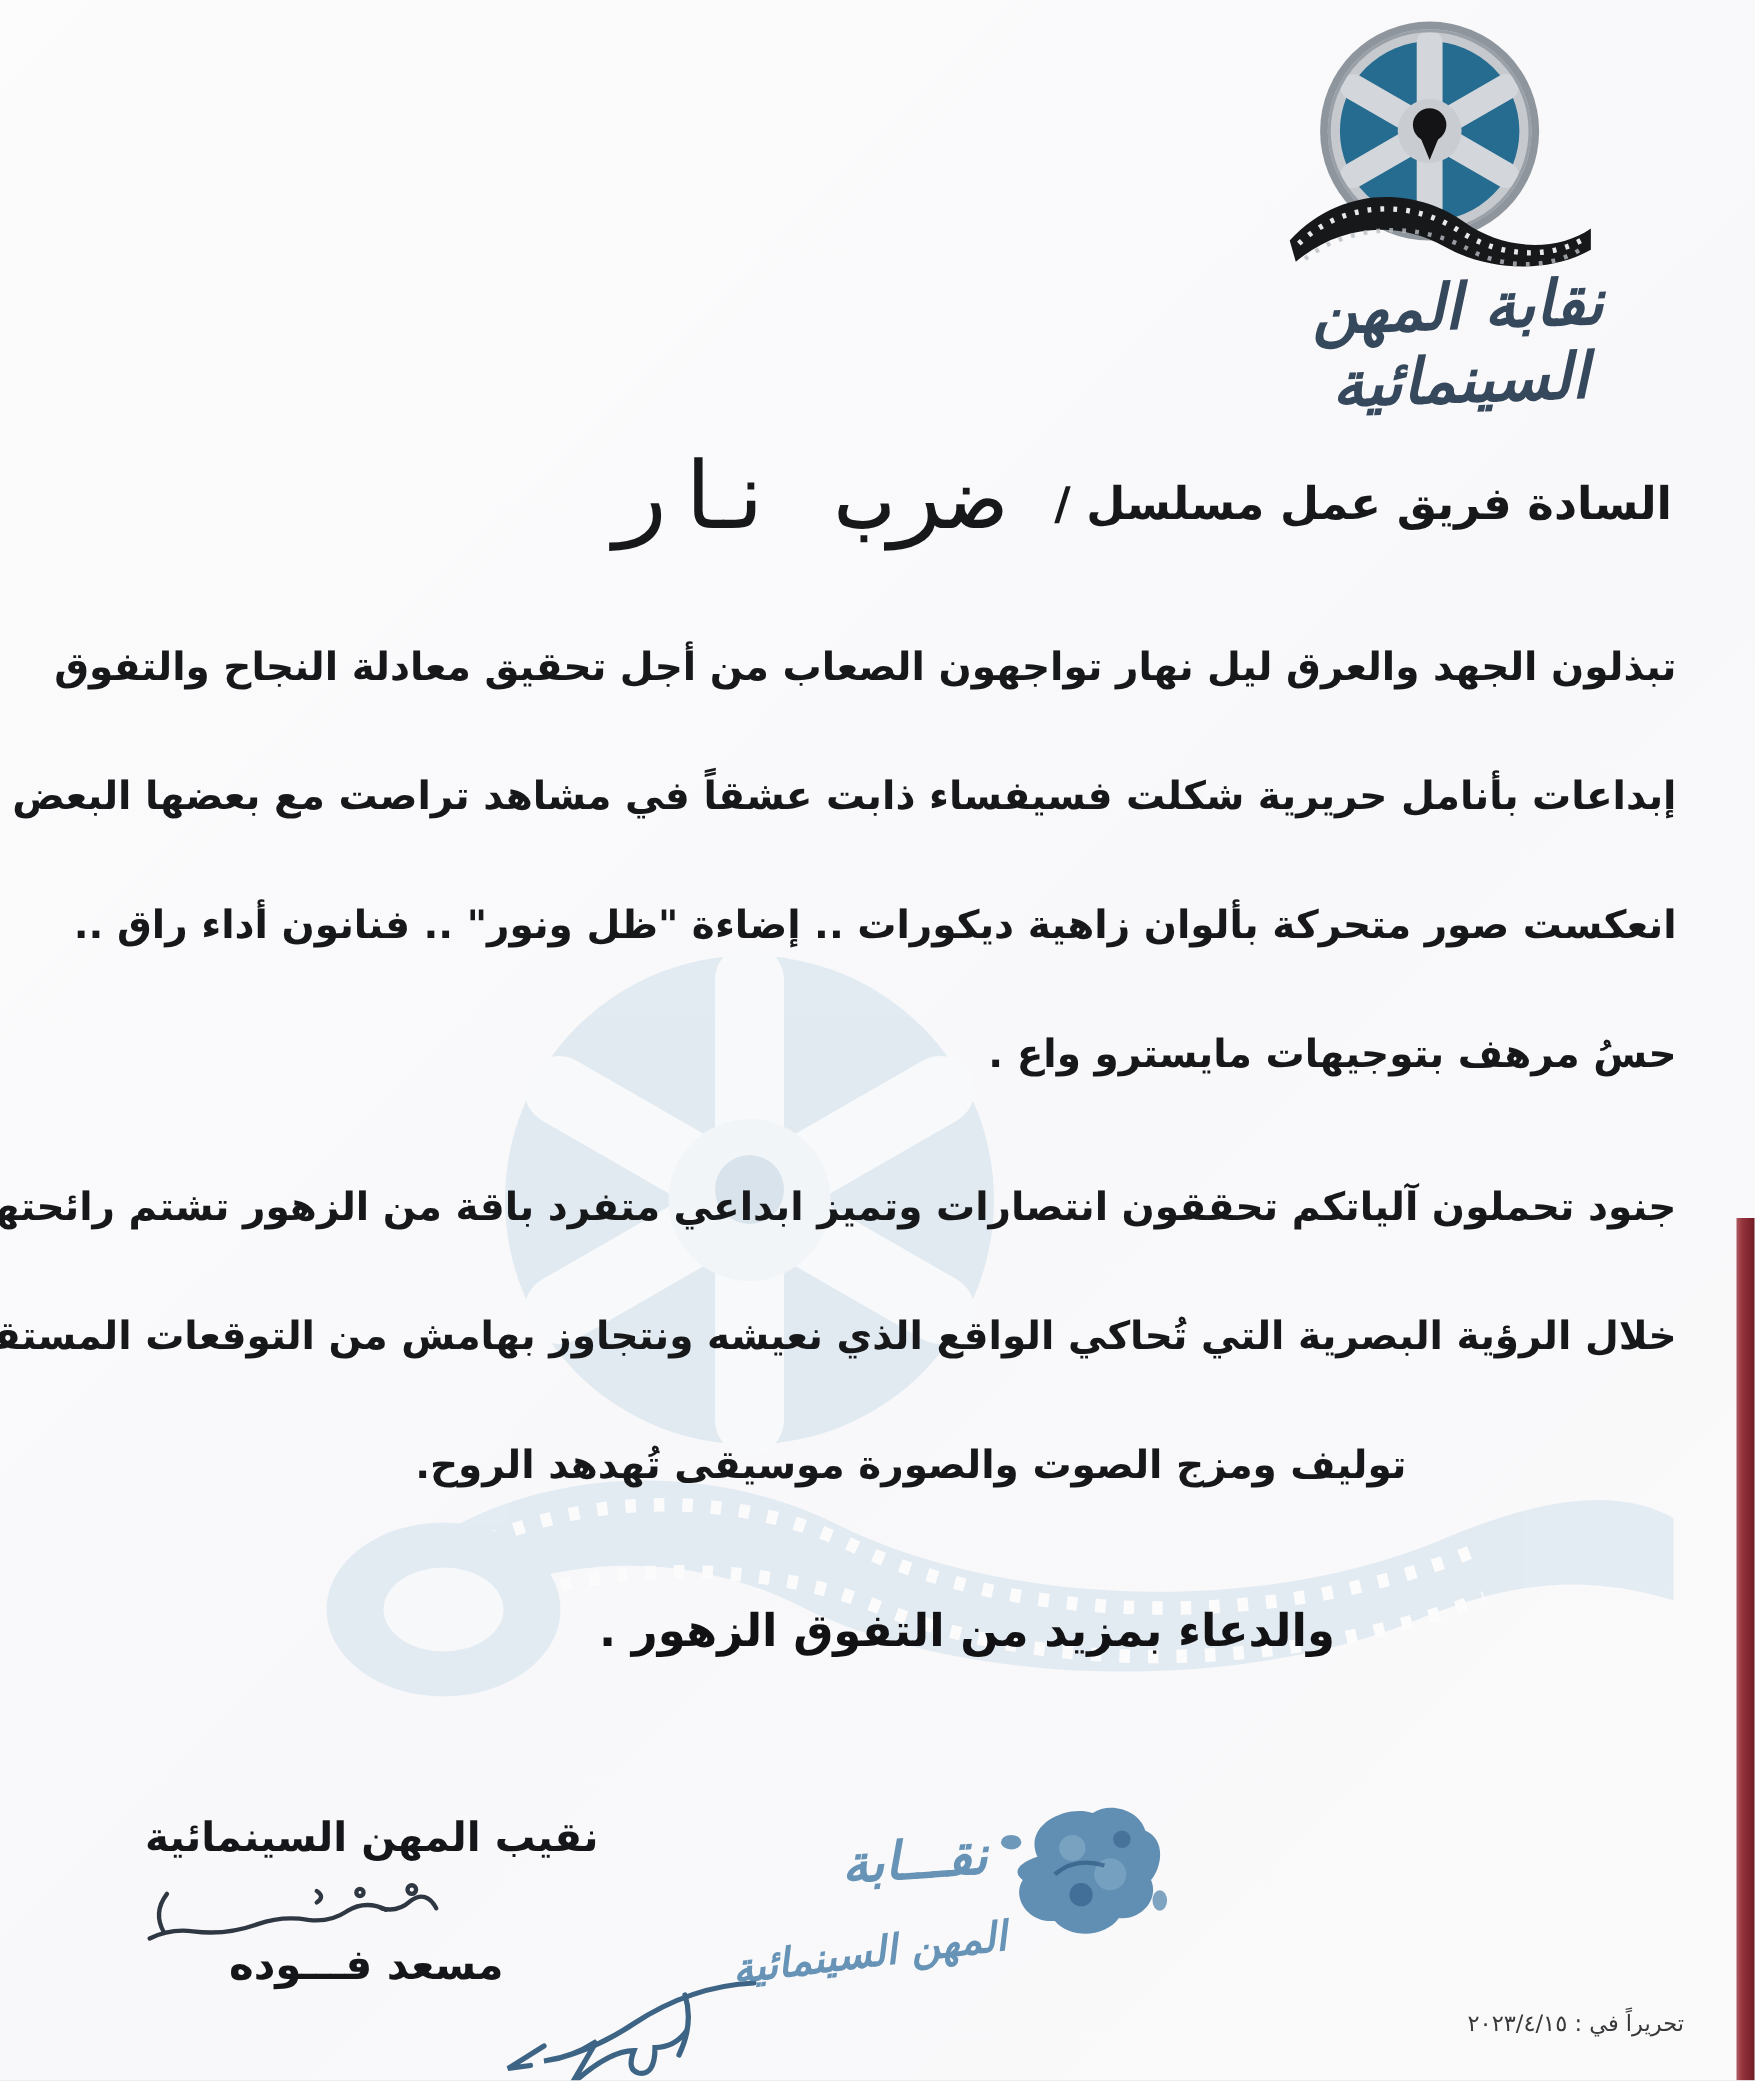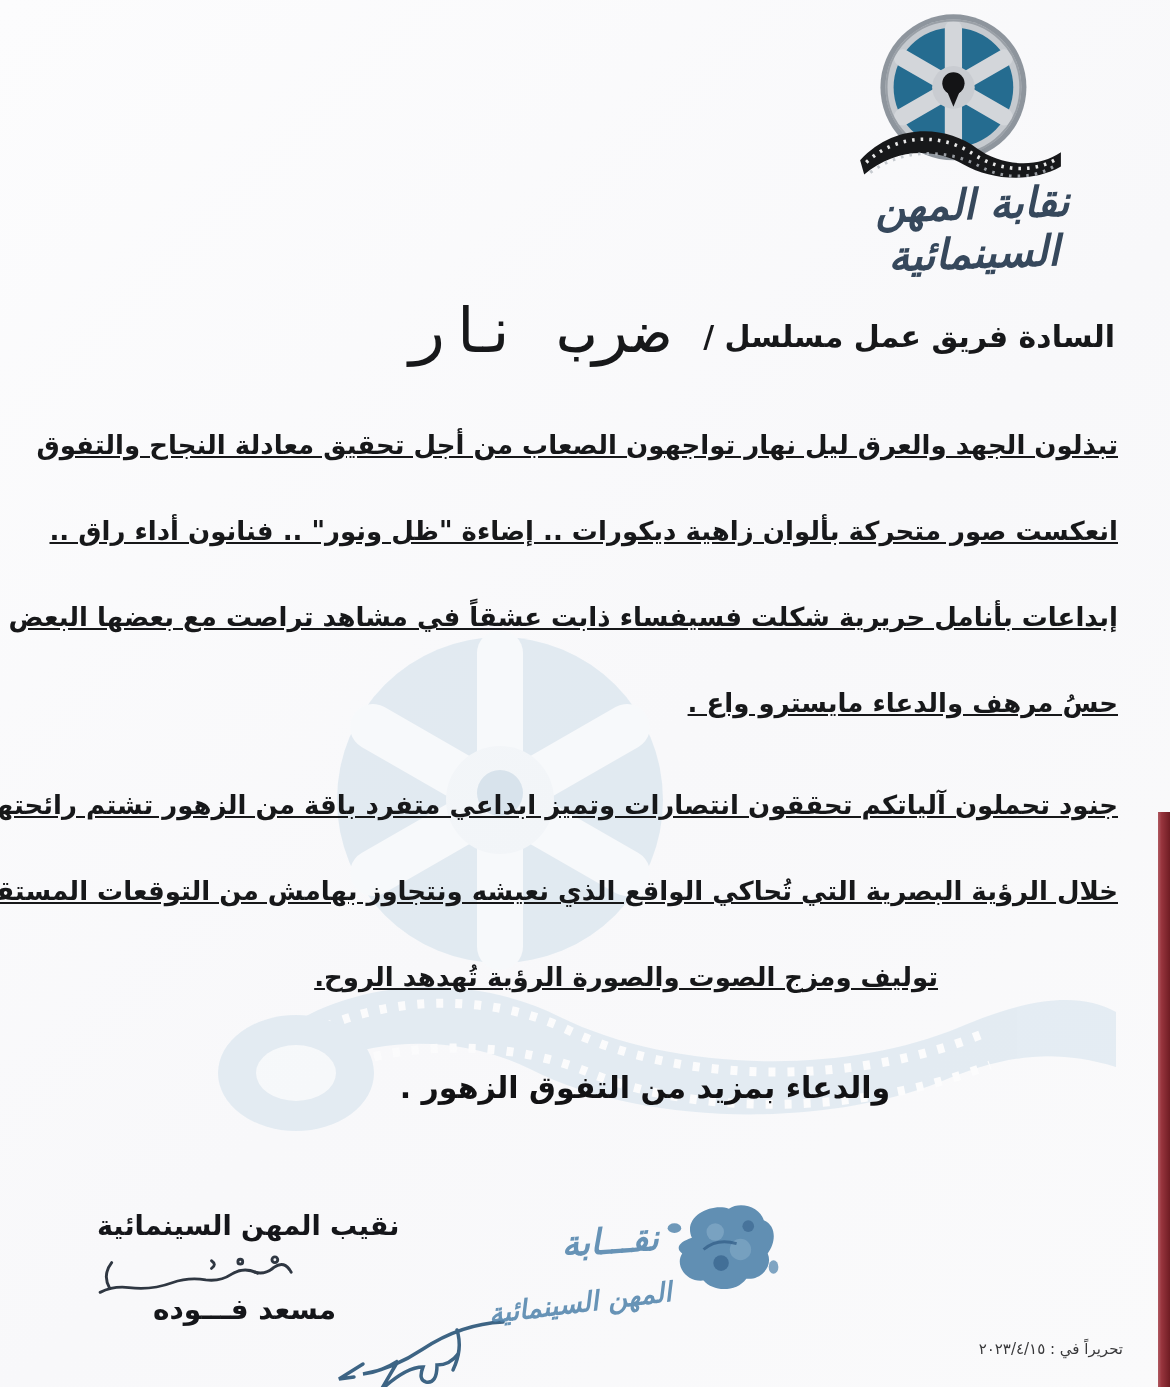--- a/index.html
+++ b/index.html
@@ -20,21 +20,21 @@
   
   .salutation{top:288px;right:55px;left:60px;height:96px;display:flex;
     align-items:center;gap:34px;z-index:2;}
   .salutation .prefix{font-size:30px;font-weight:bold;white-space:nowrap;}
   .salutation .series{font-size:62px;font-weight:normal;white-space:nowrap;
     font-family:Liberation Mono, monospace;transform:translateY(-4px);}
   
   .para{right:52px;left:55px;z-index:2;font-size:26px;font-weight:bold;}
   .para .line{
     height:86px;line-height:86px;white-space:nowrap;
-    text-align:justify;text-align-last:justify;overflow:visible;text-decoration:underline;
+    text-align:justify;text-align-last:justify;overflow:visible;
   }
   .para .line.short{text-align:right;text-align-last:right;}
   .p1{top:402px;}
   .p2{top:762px;}
   .indent{padding-right:180px;}
   
   .closing{top:1060px;left:120px;right:0;text-align:center;z-index:2;
     font-size:30px;font-weight:bold;color:#121214;}
   .closing .cl{height:56px;line-height:56px;}
   
@@ -114,29 +114,29 @@
 
   <div class="abs calli">نقابة المهن السينمائية</div>
 
   <div class="abs salutation">
     <span class="prefix">السادة فريق عمل مسلسل /</span>
     <span class="series">ضرب نار</span>
   </div>
 
   <div class="abs para p1">
     <div class="line">تبذلون الجهد والعرق ليل نهار تواجهون الصعاب من أجل تحقيق معادلة النجاح والتفوق</div>
+    <div class="line">إبداعات بأنامل حريرية شكلت فسيفساء ذابت عشقاً في مشاهد تراصت مع بعضها البعض</div>
     <div class="line">انعكست صور متحركة بألوان زاهية ديكورات .. إضاءة "ظل ونور" .. فنانون أداء راق ..</div>
-    <div class="line">إبداعات بأنامل حريرية شكلت فسيفساء ذابت عشقاً في مشاهد تراصت مع بعضها البعض</div>
-    <div class="line short">حسُ مرهف والدعاء مايسترو واع .</div>
+    <div class="line short">حسُ مرهف بتوجيهات مايسترو واع .</div>
   </div>
 
   <div class="abs para p2">
     <div class="line">جنود تحملون آلياتكم تحققون انتصارات وتميز ابداعي متفرد باقة من الزهور تشتم رائحتها من</div>
     <div class="line">خلال الرؤية البصرية التي تُحاكي الواقع الذي نعيشه ونتجاوز بهامش من التوقعات المستقبلية</div>
-    <div class="line short indent">توليف ومزج الصوت والصورة الرؤية تُهدهد الروح.</div>
+    <div class="line short indent">توليف ومزج الصوت والصورة موسيقى تُهدهد الروح.</div>
   </div>
 
   <div class="abs closing">
     <div class="cl">والدعاء بمزيد من التفوق الزهور .</div>
   </div>
 
   <div class="abs sigblock">
     <div class="sig-title">نقيب المهن السينمائية</div>
     <svg class="sig1" viewBox="0 0 215 50" aria-hidden="true">
       <g stroke="#2f3742" stroke-width="3" fill="none" stroke-linecap="round">

